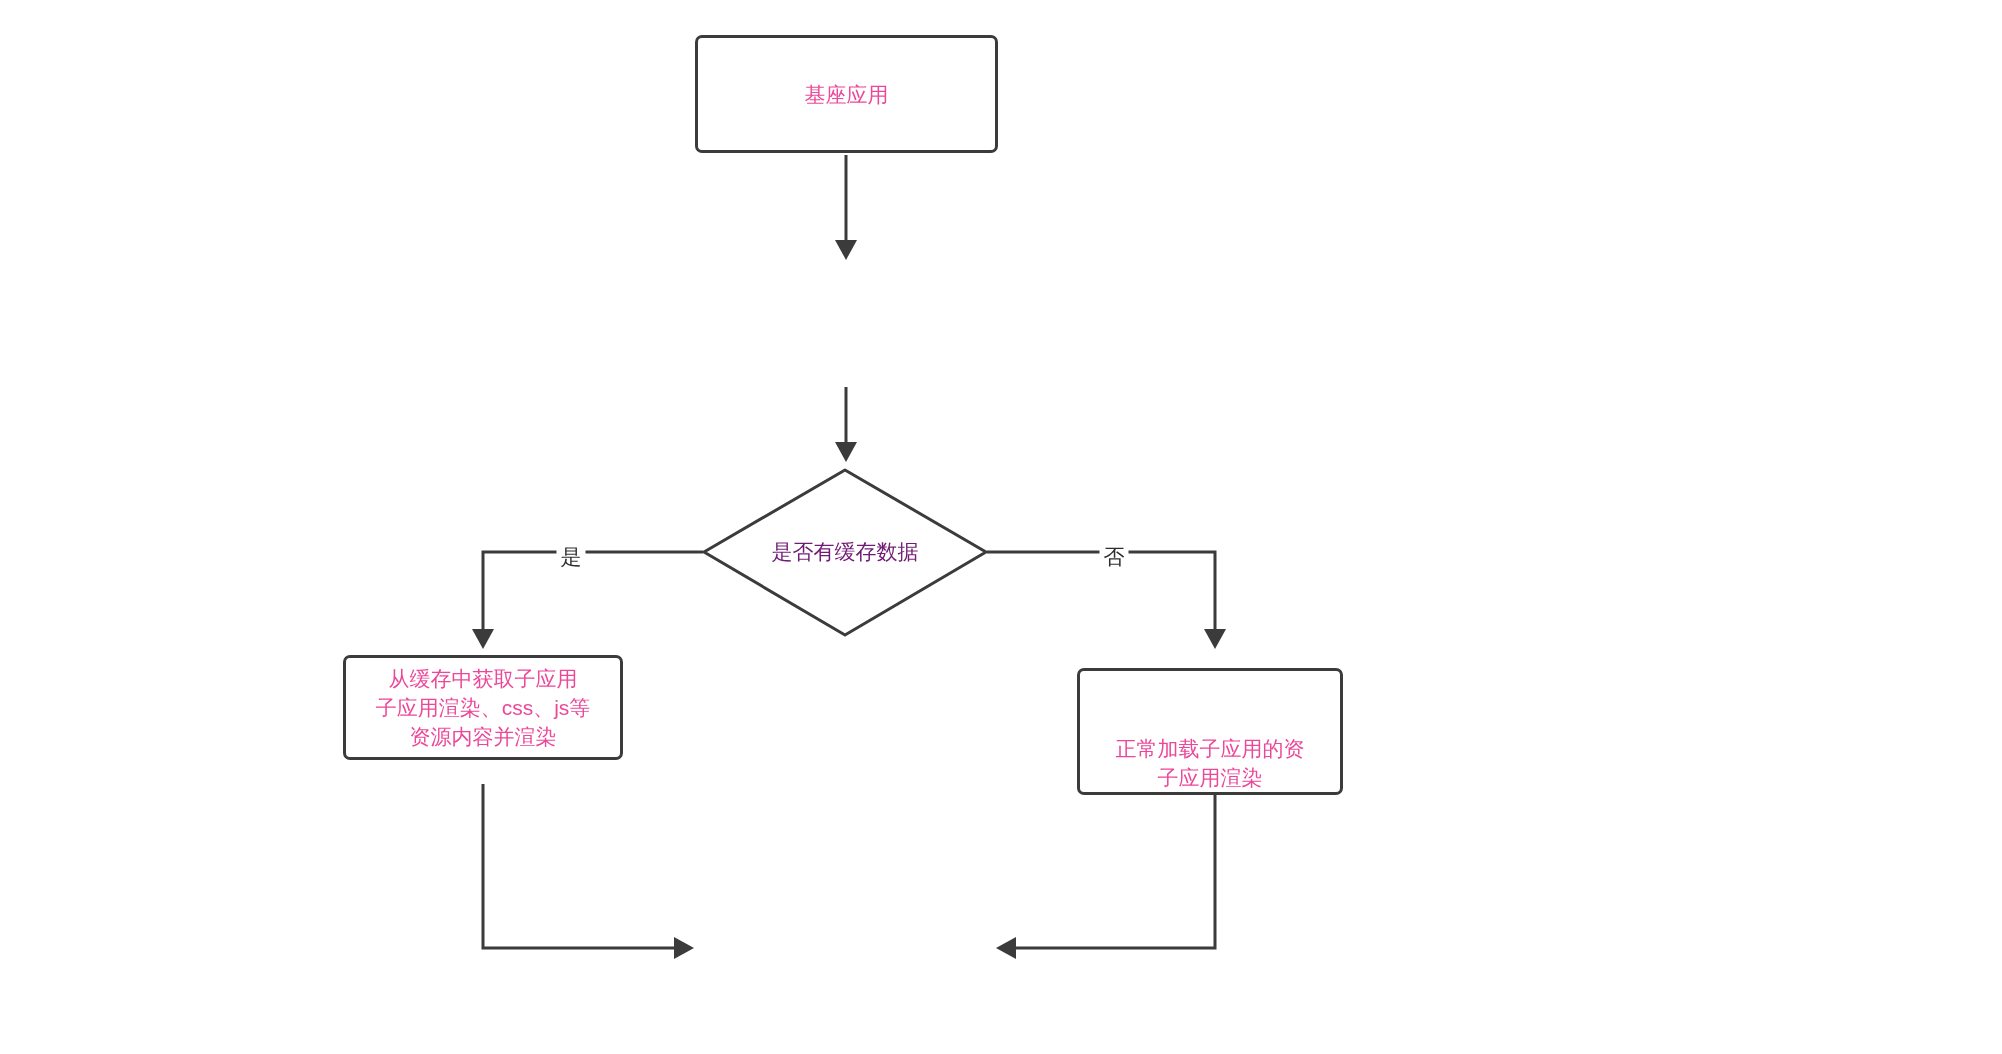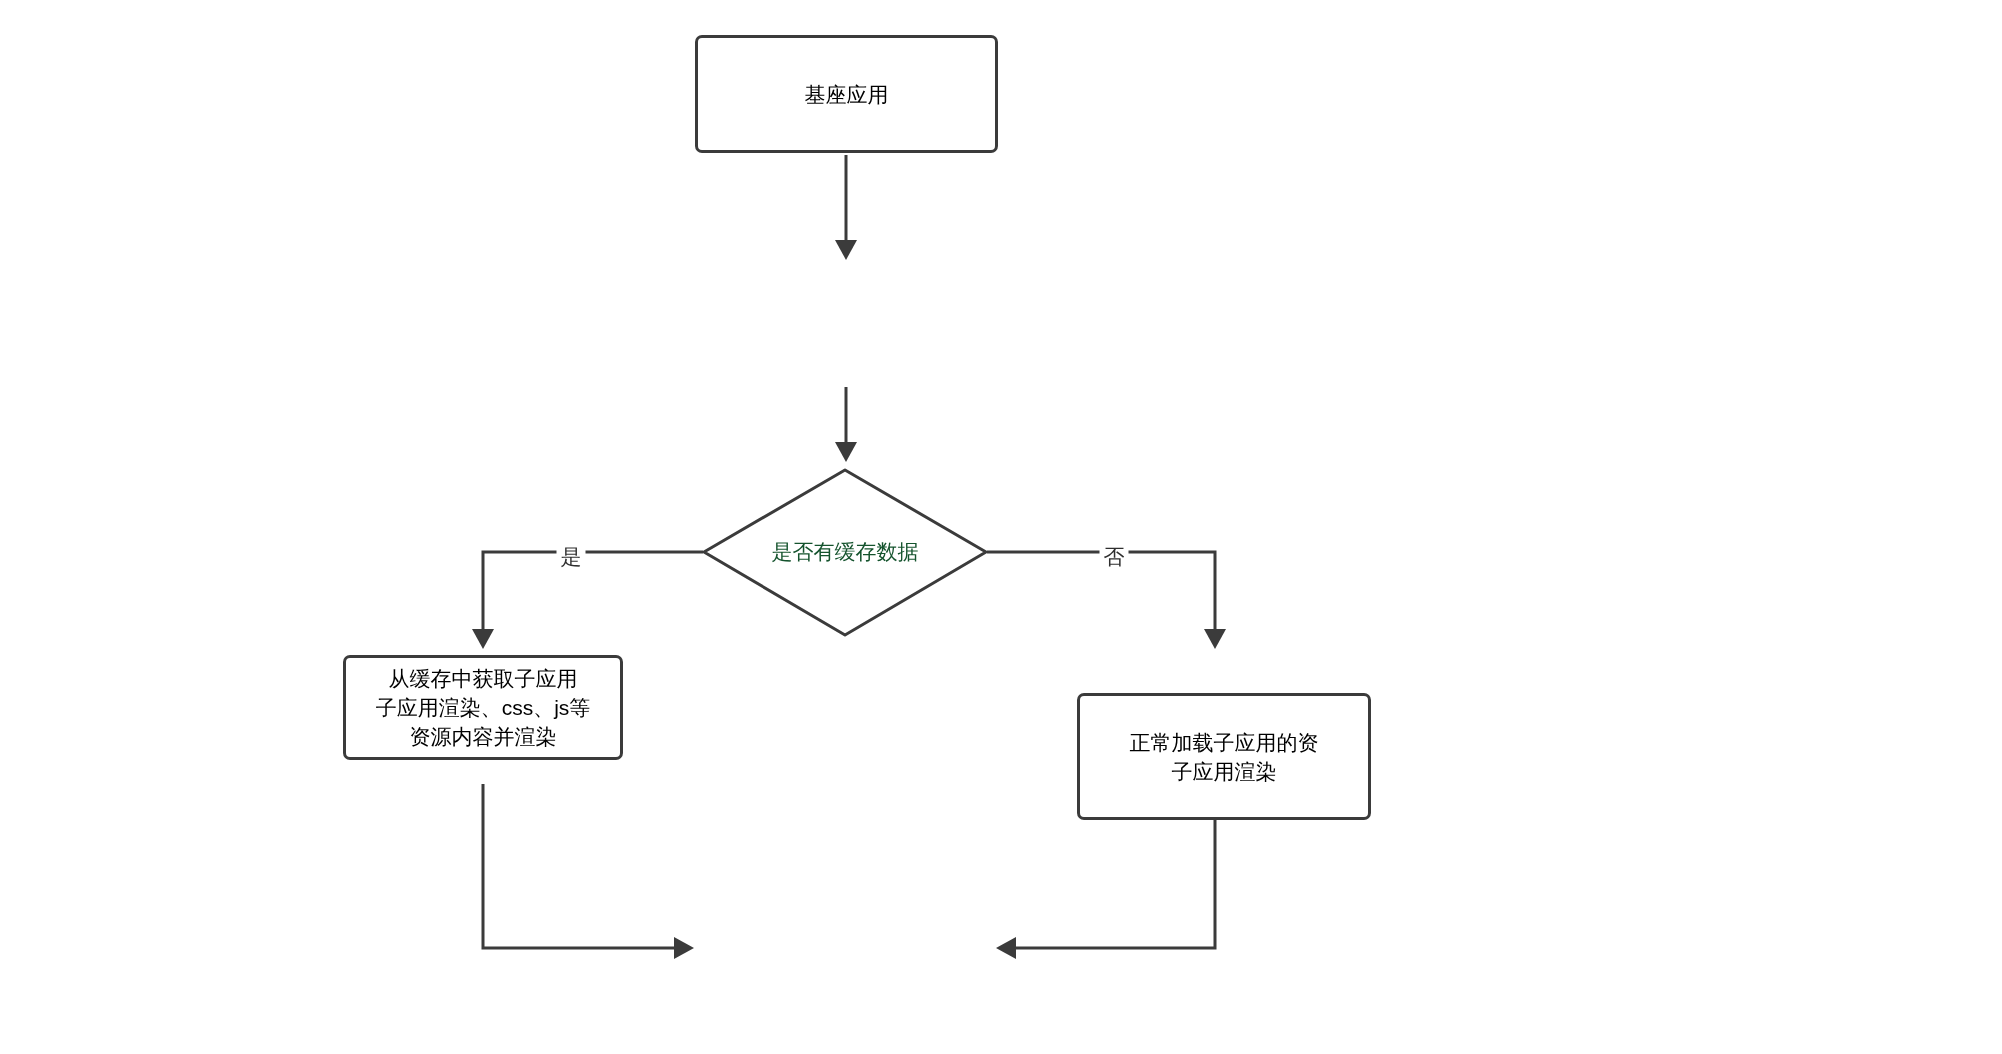--- a/index.html
+++ b/index.html
@@ -28,29 +28,29 @@
     box-sizing: border-box;
     border: 3px solid #3b3b3b;
     border-radius: 7px;
     background: #ffffff;
     display: flex;
     align-items: center;
     justify-content: center;
     text-align: center;
     font-size: 21px;
     line-height: 29px;
-    color: #000000;
+    color: #ec4899;
   }
   .node .multiline {
     display: block;
   }
   #node-base      { left: 695px; top: 35px;  width: 303px; height: 118px; }
   #node-load      { left: 695px; top: 265px; width: 303px; height: 120px; }
   #node-cache     { left: 343px; top: 655px; width: 280px; height: 105px; }
-  #node-normal    { left: 1077px; top: 693px; width: 294px; height: 127px; }
+  #node-normal    { left: 1077px; top: 668px; width: 266px; height: 127px; align-items: flex-end; }
   #node-render    { left: 700px; top: 885px; width: 290px; height: 125px; }
 
   .diamond-wrap {
     position: absolute;
     left: 700px;
     top: 466px;
     width: 290px;
     height: 172px;
   }
   .diamond-wrap svg {
@@ -61,21 +61,21 @@
   .diamond-label {
     position: absolute;
     left: 0;
     top: 0;
     width: 100%;
     height: 100%;
     display: flex;
     align-items: center;
     justify-content: center;
     font-size: 21px;
-    color: #14532d;
+    color: #701a75;
   }
   .edge-label {
     position: absolute;
     background: #ffffff;
     padding: 0 4px;
     font-size: 21px;
     color: #2e2e2e;
     transform: translate(-50%, -50%);
   }
   #label-yes { left: 571px;  top: 557px; }

